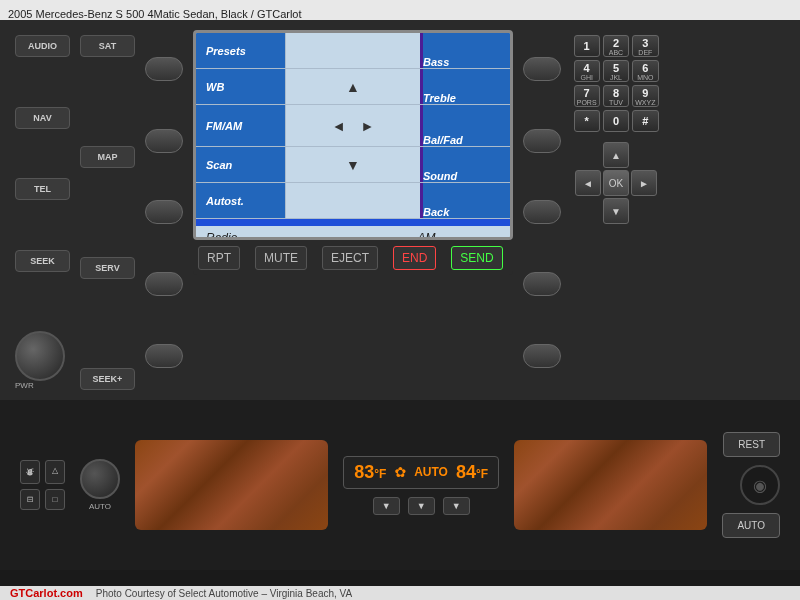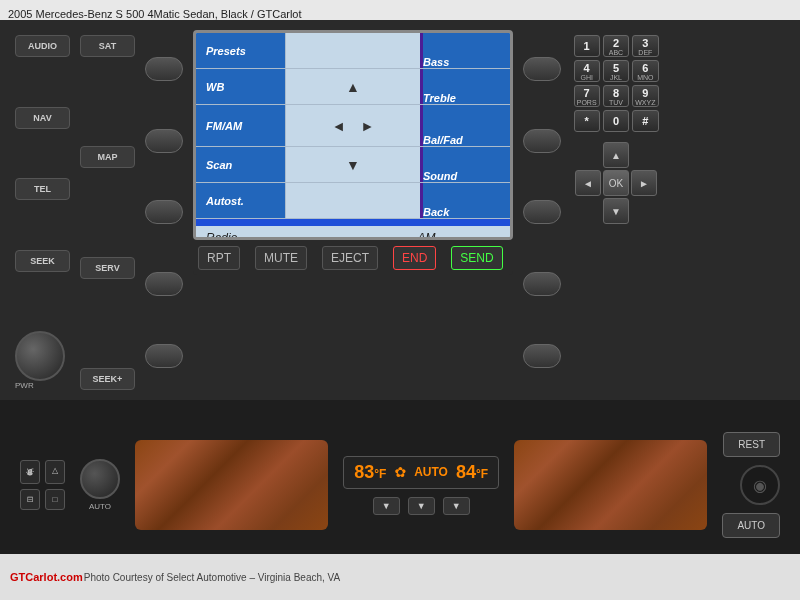--- a/index.html
+++ b/index.html
@@ -430,21 +430,21 @@
       align-items: center;
       justify-content: center;
       color: #555;
       font-size: 16px;
     }
 
     
     #footer {
       position: absolute;
       bottom: 0; left: 0; right: 0;
-      height: 46px;
+      height: 14px;
       background: #e0e0e0;
       display: flex;
       align-items: center;
       padding: 0 10px;
       font-size: 10px;
       color: #444;
     }
 
     #footer .gtcarlot {
       font-weight: bold;
@@ -687,14 +687,14 @@
       <div class="speaker-icon">◉</div>
       <div class="rest-btn">AUTO</div>
     </div>
 
   </div>
 
 </div>
 
 <div id="footer">
   <span class="gtcarlot">GTCarlot.com</span>
-  <span style="margin-left:1px;">Photo Courtesy of Select Automotive – Virginia Beach, VA</span>
+  <span style="margin-left:13px;">Photo Courtesy of Select Automotive – Virginia Beach, VA</span>
 </div>
 
 </body></html>

